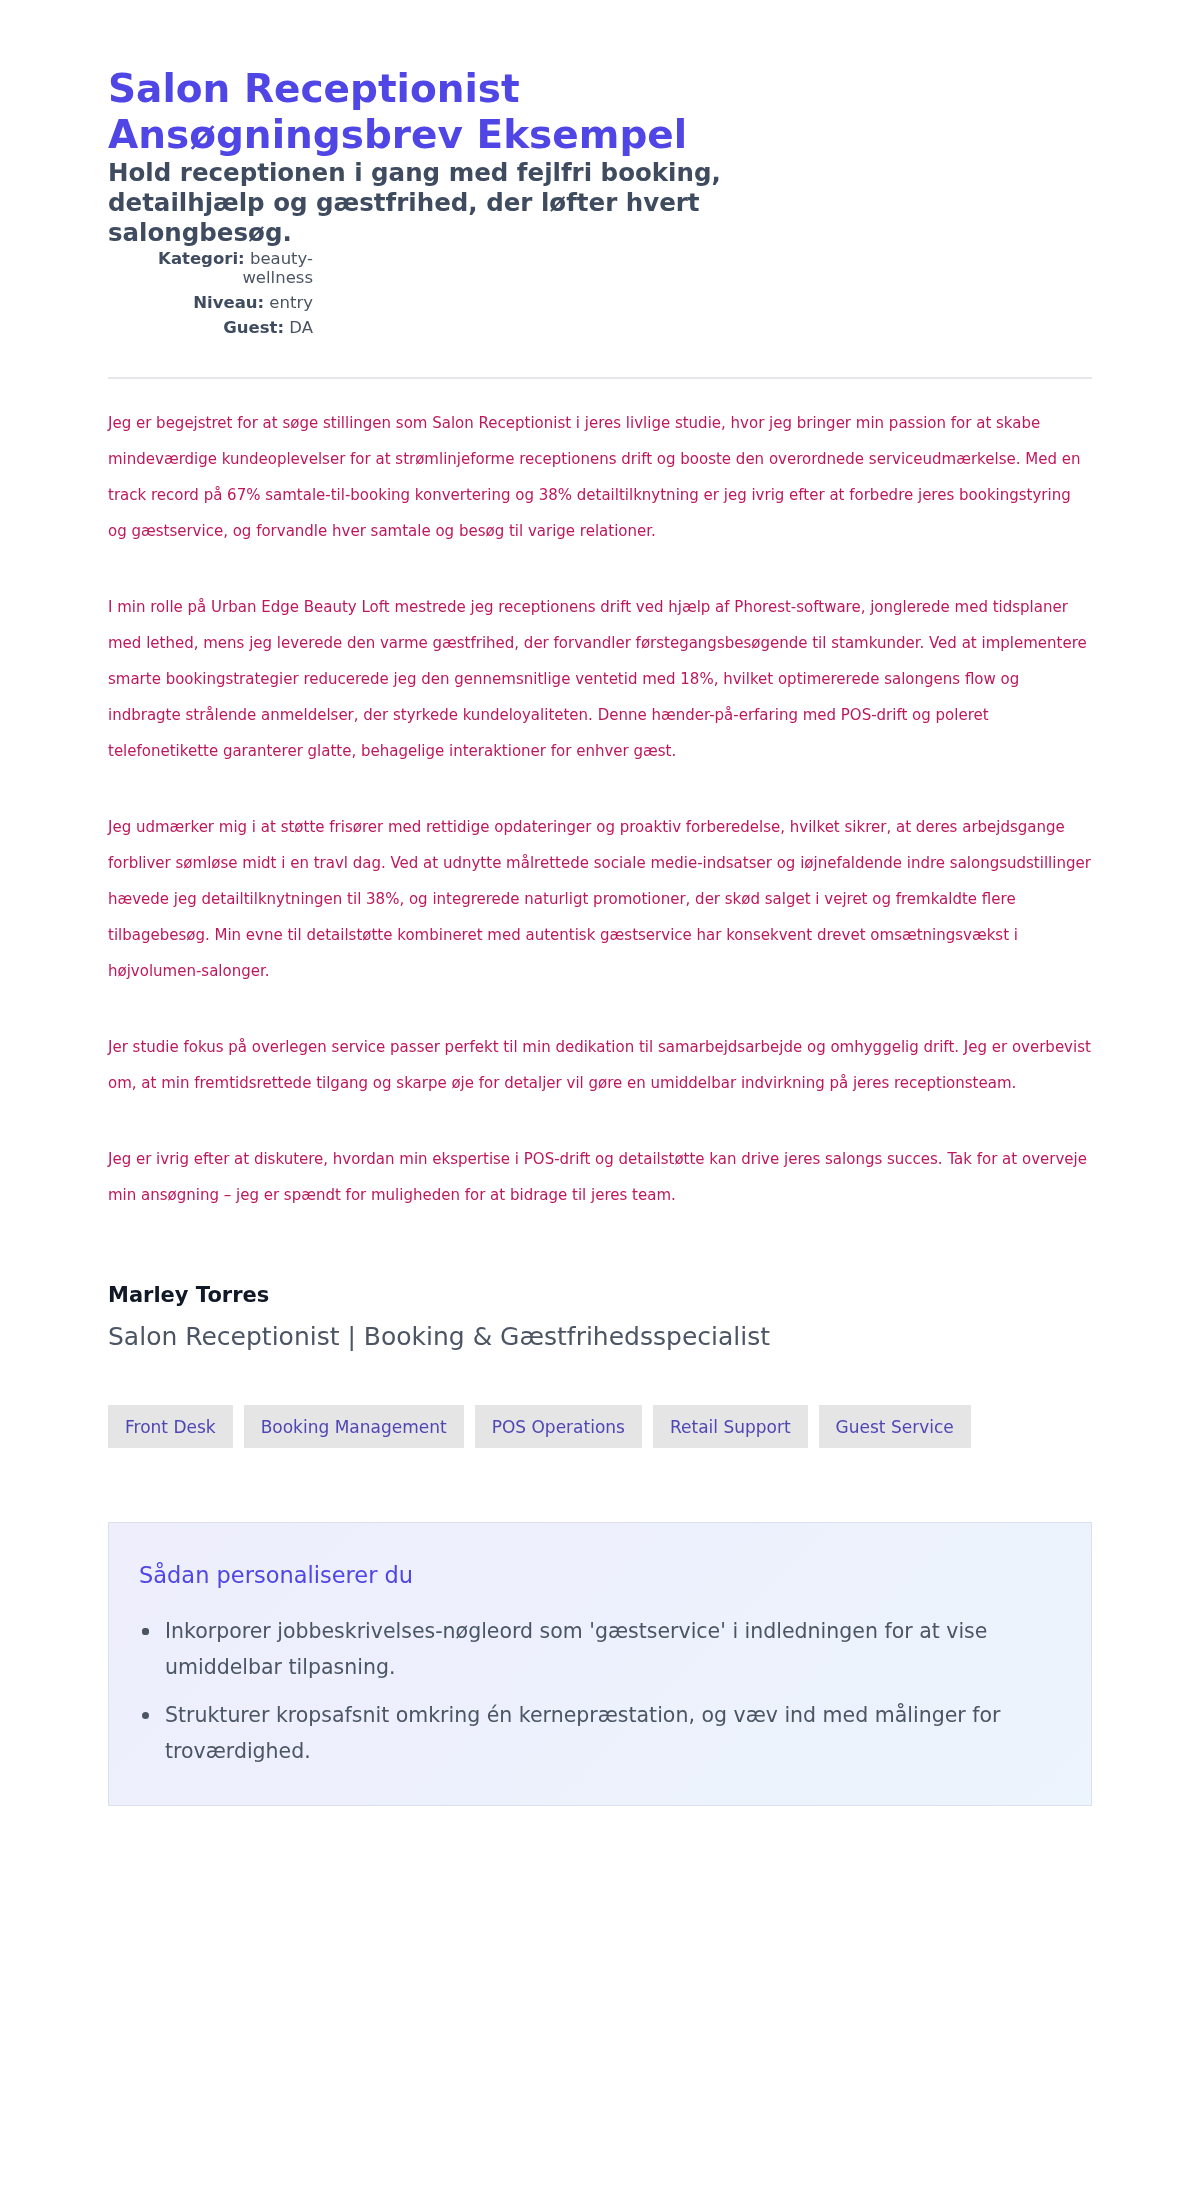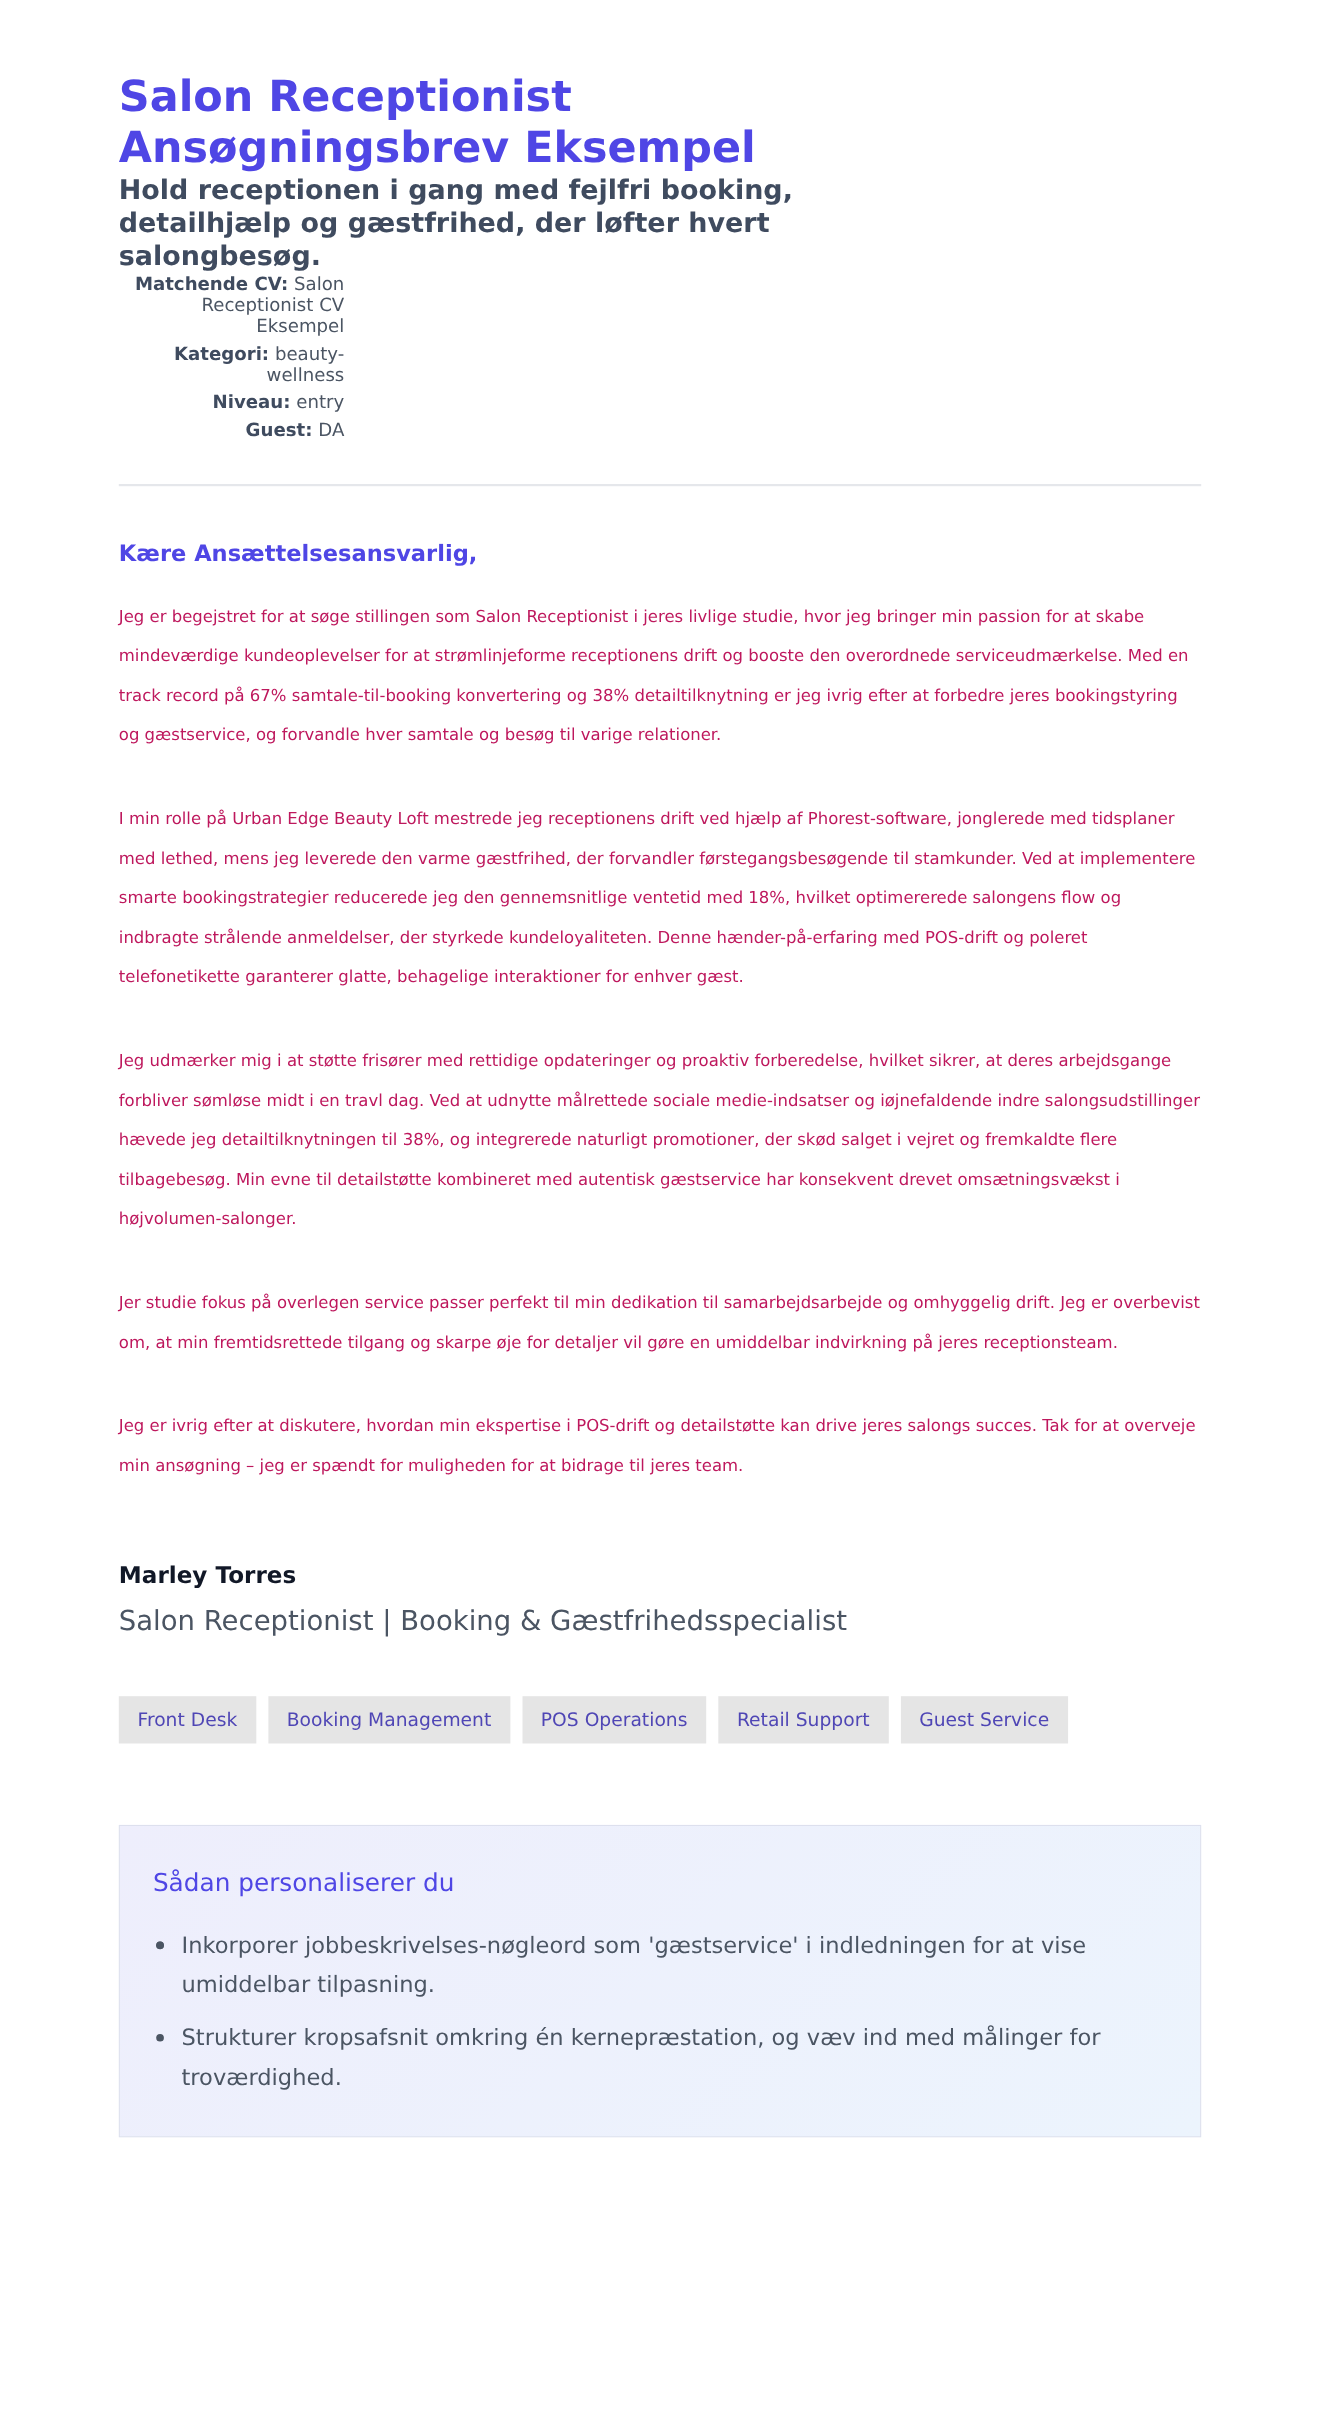--- a/index.html
+++ b/index.html
@@ -126,40 +126,35 @@
 
 <div class="page">
 
   <header class="header">
     <div class="header-left">
       <h1 class="title">Salon Receptionist Ansøgningsbrev Eksempel</h1>
       <h2 class="subtitle">Hold receptionen i gang med fejlfri booking, detailhjælp og gæstfrihed, der løfter hvert salongbesøg.</h2>
     </div>
     <div class="meta">
       <div class="meta-row">
-        <span class="meta-key">Matchende CV:</span>
-        <span>Salon Receptionist CV Eksempel</span>
-      </div>
-      <div class="meta-row">
         <span class="meta-key">Kategori:</span>
         <span>beauty-wellness</span>
       </div>
       <div class="meta-row">
         <span class="meta-key">Niveau:</span>
         <span>entry</span>
       </div>
       <div class="meta-row">
         <span class="meta-key">Guest:</span>
         <span>DA</span>
       </div>
     </div>
   </header>
 
   <section>
-    <p class="salutation">Kære Ansættelsesansvarlig,</p>
     <div class="body-text">
       <p class="para">Jeg er begejstret for at søge stillingen som Salon Receptionist i jeres livlige studie, hvor jeg bringer min passion for at skabe mindeværdige kundeoplevelser for at strømlinjeforme receptionens drift og booste den overordnede serviceudmærkelse. Med en track record på 67% samtale-til-booking konvertering og 38% detailtilknytning er jeg ivrig efter at forbedre jeres bookingstyring og gæstservice, og forvandle hver samtale og besøg til varige relationer.</p>
       <p class="para">I min rolle på Urban Edge Beauty Loft mestrede jeg receptionens drift ved hjælp af Phorest-software, jonglerede med tidsplaner med lethed, mens jeg leverede den varme gæstfrihed, der forvandler førstegangsbesøgende til stamkunder. Ved at implementere smarte bookingstrategier reducerede jeg den gennemsnitlige ventetid med 18%, hvilket optimererede salongens flow og indbragte strålende anmeldelser, der styrkede kundeloyaliteten. Denne hænder-på-erfaring med POS-drift og poleret telefonetikette garanterer glatte, behagelige interaktioner for enhver gæst.</p>
       <p class="para">Jeg udmærker mig i at støtte frisører med rettidige opdateringer og proaktiv forberedelse, hvilket sikrer, at deres arbejdsgange forbliver sømløse midt i en travl dag. Ved at udnytte målrettede sociale medie-indsatser og iøjnefaldende indre salongsudstillinger hævede jeg detailtilknytningen til 38%, og integrerede naturligt promotioner, der skød salget i vejret og fremkaldte flere tilbagebesøg. Min evne til detailstøtte kombineret med autentisk gæstservice har konsekvent drevet omsætningsvækst i højvolumen-salonger.</p>
       <p class="para">Jer studie fokus på overlegen service passer perfekt til min dedikation til samarbejdsarbejde og omhyggelig drift. Jeg er overbevist om, at min fremtidsrettede tilgang og skarpe øje for detaljer vil gøre en umiddelbar indvirkning på jeres receptionsteam.</p>
       <p class="para">Jeg er ivrig efter at diskutere, hvordan min ekspertise i POS-drift og detailstøtte kan drive jeres salongs succes. Tak for at overveje min ansøgning – jeg er spændt for muligheden for at bidrage til jeres team.</p>
     </div>
   </section>
 
   <section class="signature">

